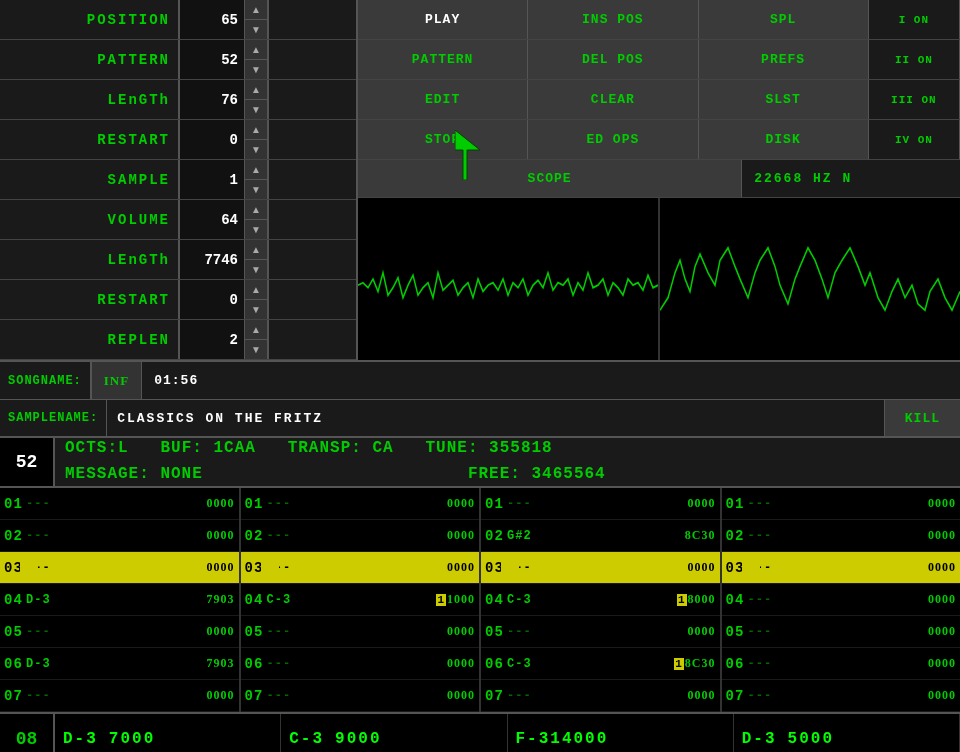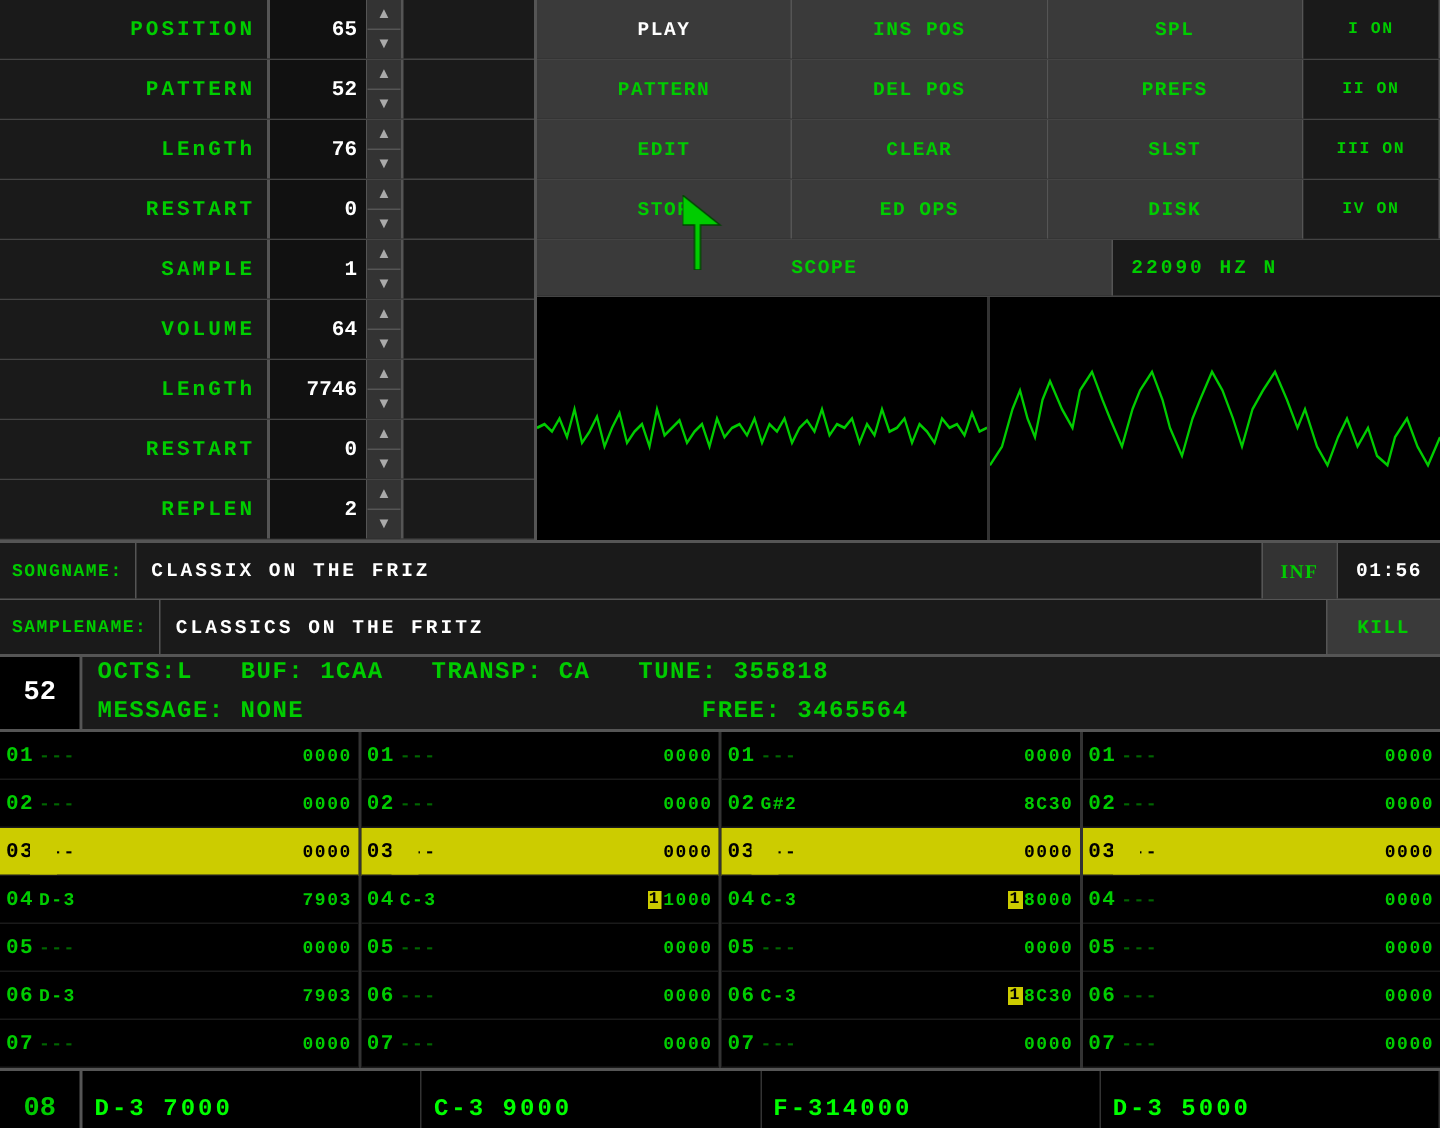--- a/index.html
+++ b/index.html
@@ -245,20 +245,21 @@
       flex: 1;
       font-size: 12px;
       letter-spacing: 1px;
     }
 
     .vol-data {
       color: #00cc00;
       font-size: 12px;
       text-align: right;
       letter-spacing: 1px;
+      font-family: Liberation Serif, serif;
     }
 
     .highlight-row {
       background: #cccc00 !important;
       color: #000 !important;
     }
     .highlight-row .row-num,
     .highlight-row .note-data,
     .highlight-row .vol-data {
       color: #000 !important;
@@ -471,41 +472,40 @@
 
       <div class="btn-section-row">
         <button class="btn-wide">STOP</button>
         <button class="btn-wide">ED OPS</button>
         <button class="btn-wide">DISK</button>
         <button class="btn-wide on-btn">IV ON</button>
       </div>
 
       <div class="scope-row">
         <button class="btn-wide" style="flex:0.8;height:100%;border-right:1px solid #555;">SCOPE</button>
-        <div class="freq-display">22090 HZ N</div>
+        <div class="freq-display">22668 HZ N</div>
       </div>
 
       <div class="waveforms-row">
         <div class="waveform-panel">
           <svg class="wave" viewBox="0 0 300 130" preserveAspectRatio="none">
             <polyline fill="none" stroke="#00cc00" stroke-width="1.5" points="0,70 5,68 10,72 15,65 20,75 25,60 30,78 35,72 40,64 45,80 50,70 55,62 60,78 65,72 70,68 75,80 80,60 85,74 90,70 95,66 100,78 105,72 110,68 115,80 120,65 125,75 130,70 135,68 140,74 145,65 150,78 155,68 160,72 165,65 170,78 175,70 180,66 185,72 190,60 195,74 200,68 205,70 210,65 215,78 220,68 225,74 230,60 235,72 240,70 245,65 250,78 255,68 260,72 265,78 270,65 275,70 280,68 285,74 290,62 295,72 300,70"></polyline>
           </svg>
         </div>
         <div class="waveform-panel">
           <svg class="wave" viewBox="0 0 300 130" preserveAspectRatio="none">
             <polyline fill="none" stroke="#00cc00" stroke-width="1.5" points="0,90 8,80 15,60 20,50 25,65 30,75 35,55 40,45 48,60 55,70 60,50 68,40 75,55 80,65 88,80 95,60 100,50 108,40 115,55 120,70 128,85 135,65 140,55 148,40 155,50 162,65 168,80 175,60 182,50 190,40 198,55 205,70 210,60 218,80 225,90 232,75 238,65 245,80 252,70 258,85 265,90 270,75 278,65 285,80 292,90 300,75"></polyline>
           </svg>
         </div>
       </div>
     </div>
   </div>
 
   <div class="song-bar">
     <div class="song-label">SONGNAME:</div>
-    <div class="song-name">CLASSIX ON THE FRIZ</div>
     <div class="song-inf">INF</div>
     <div class="song-time">01:56</div>
   </div>
 
   <div class="sample-bar">
     <div class="song-label">SAMPLENAME:</div>
     <div class="song-name">CLASSICS ON THE FRITZ</div>
     <div class="kill-btn">KILL</div>
   </div>
 

